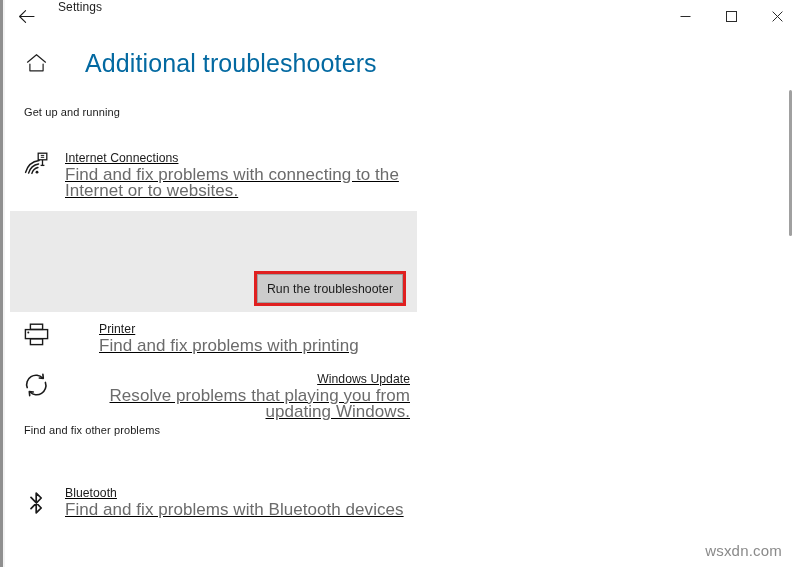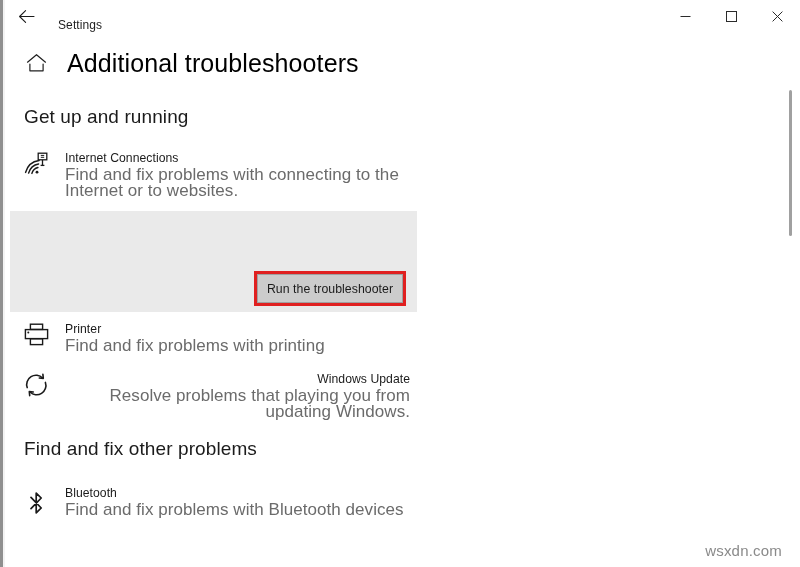--- a/index.html
+++ b/index.html
@@ -41,21 +41,21 @@
   }
 
   
   .titlebar {
     position: absolute;
     left: 5px; top: 0;
     width: 795px;
     height: 32px;
     background: #ffffff;
     display: flex;
-    align-items: flex-end;
+    align-items: flex-start;
   }
   .back-btn {
     width: 42px;
     height: 32px;
     display: flex;
     align-items: center;
     justify-content: center;
     color: #1a1a1a;
   }
   .back-btn svg { display: block; }
@@ -94,50 +94,51 @@
   .home-icon {
     width: 34px;
     margin-left: 14px;
     display: flex;
     align-items: center;
     justify-content: center;
     color: #202020;
   }
   .page-title {
     font-size: 25px;
-    color: #000000;
-    margin-left: 14px;
+    color: #0369a1;
+    margin-left: 32px;
     font-weight: 400;
     letter-spacing: 0.1px;
     white-space: nowrap;
   }
 
   
   .content {
     position: absolute;
     left: 5px;
     top: 95px;
     width: 790px;
     height: 472px;
     overflow: hidden;
   }
 
   .section-heading {
-    font-size: 19px;
+    font-size: 11px;
     color: #1b1b1b;
     font-weight: 400;
     letter-spacing: 0.1px;
     margin-left: 19px;
   }
 
   .tshoot-item {
     position: relative;
     display: flex;
     align-items: flex-start;
     padding: 0;
+    text-decoration: underline;
   }
   .tshoot-icon {
     width: 34px;
     min-width: 34px;
     margin-left: 14px;
     display: flex;
     align-items: flex-start;
     justify-content: center;
     color: #1a1a1a;
     padding-top: 2px;
@@ -296,21 +297,21 @@
       <div class="tshoot-text">
         <div class="tshoot-name">Internet Connections</div>
         <div class="tshoot-desc">Find and fix problems with connecting to the Internet or to websites.</div>
       </div>
     </div>
 
 
     <button class="run-button" style="top:179px;">Run the troubleshooter</button>
     <div class="redbox" style="top:176px;"></div>
 
-    <div class="tshoot-item" style="position:absolute; left:0; top:226px; width:420px;">
+    <div class="tshoot-item" style="position:absolute; left:0; top:226px; width:420px;gap:34px;">
       <div class="tshoot-icon">
         <svg width="25" height="23" viewBox="0 0 25 23" fill="none" aria-hidden="true">
           <rect x="6.4" y="1.2" width="12.2" height="5.2" stroke="#1a1a1a" stroke-width="1.4" fill="none"></rect>
           <rect x="1.4" y="6.6" width="22.2" height="9.0" stroke="#1a1a1a" stroke-width="1.4" fill="none"></rect>
           <rect x="6.4" y="15.8" width="12.2" height="5.8" stroke="#1a1a1a" stroke-width="1.4" fill="none"></rect>
           <circle cx="4.3" cy="9.6" r="1.0" fill="#1a1a1a"></circle>
         </svg>
       </div>
       <div class="tshoot-text">
         <div class="tshoot-name">Printer</div>
@@ -326,21 +327,21 @@
           <path d="M18.9 1.4L19.3 5.4L15.3 5.0" stroke="#1a1a1a" stroke-width="1.6" stroke-linecap="round" stroke-linejoin="round" fill="none"></path>
           <path d="M5.7 22.6L5.3 18.6L9.3 19.0" stroke="#1a1a1a" stroke-width="1.6" stroke-linecap="round" stroke-linejoin="round" fill="none"></path>
         </svg>
       </div>
       <div class="tshoot-text">
         <div class="tshoot-name">Windows Update</div>
         <div class="tshoot-desc">Resolve problems that playing you from updating Windows.</div>
       </div>
     </div>
 
-    <div class="section-heading" style="position:absolute; left:0; top:343px;text-align:right;">Find and fix other problems</div>
+    <div class="section-heading" style="position:absolute; left:0; top:329px;text-align:right;">Find and fix other problems</div>
 
     <div class="tshoot-item" style="position:absolute; left:0; top:390px; width:420px;align-items:center;">
       <div class="tshoot-icon">
         <svg width="17" height="24" viewBox="0 0 17 24" fill="none" aria-hidden="true">
           <path d="M3.0 6.4L13.2 17.0L8.2 21.8V2.2L13.2 7.0L3.0 17.6" stroke="#1a1a1a" stroke-width="1.7" stroke-linecap="round" stroke-linejoin="round" fill="none"></path>
         </svg>
       </div>
       <div class="tshoot-text">
         <div class="tshoot-name">Bluetooth</div>
         <div class="tshoot-desc">Find and fix problems with Bluetooth devices</div>

